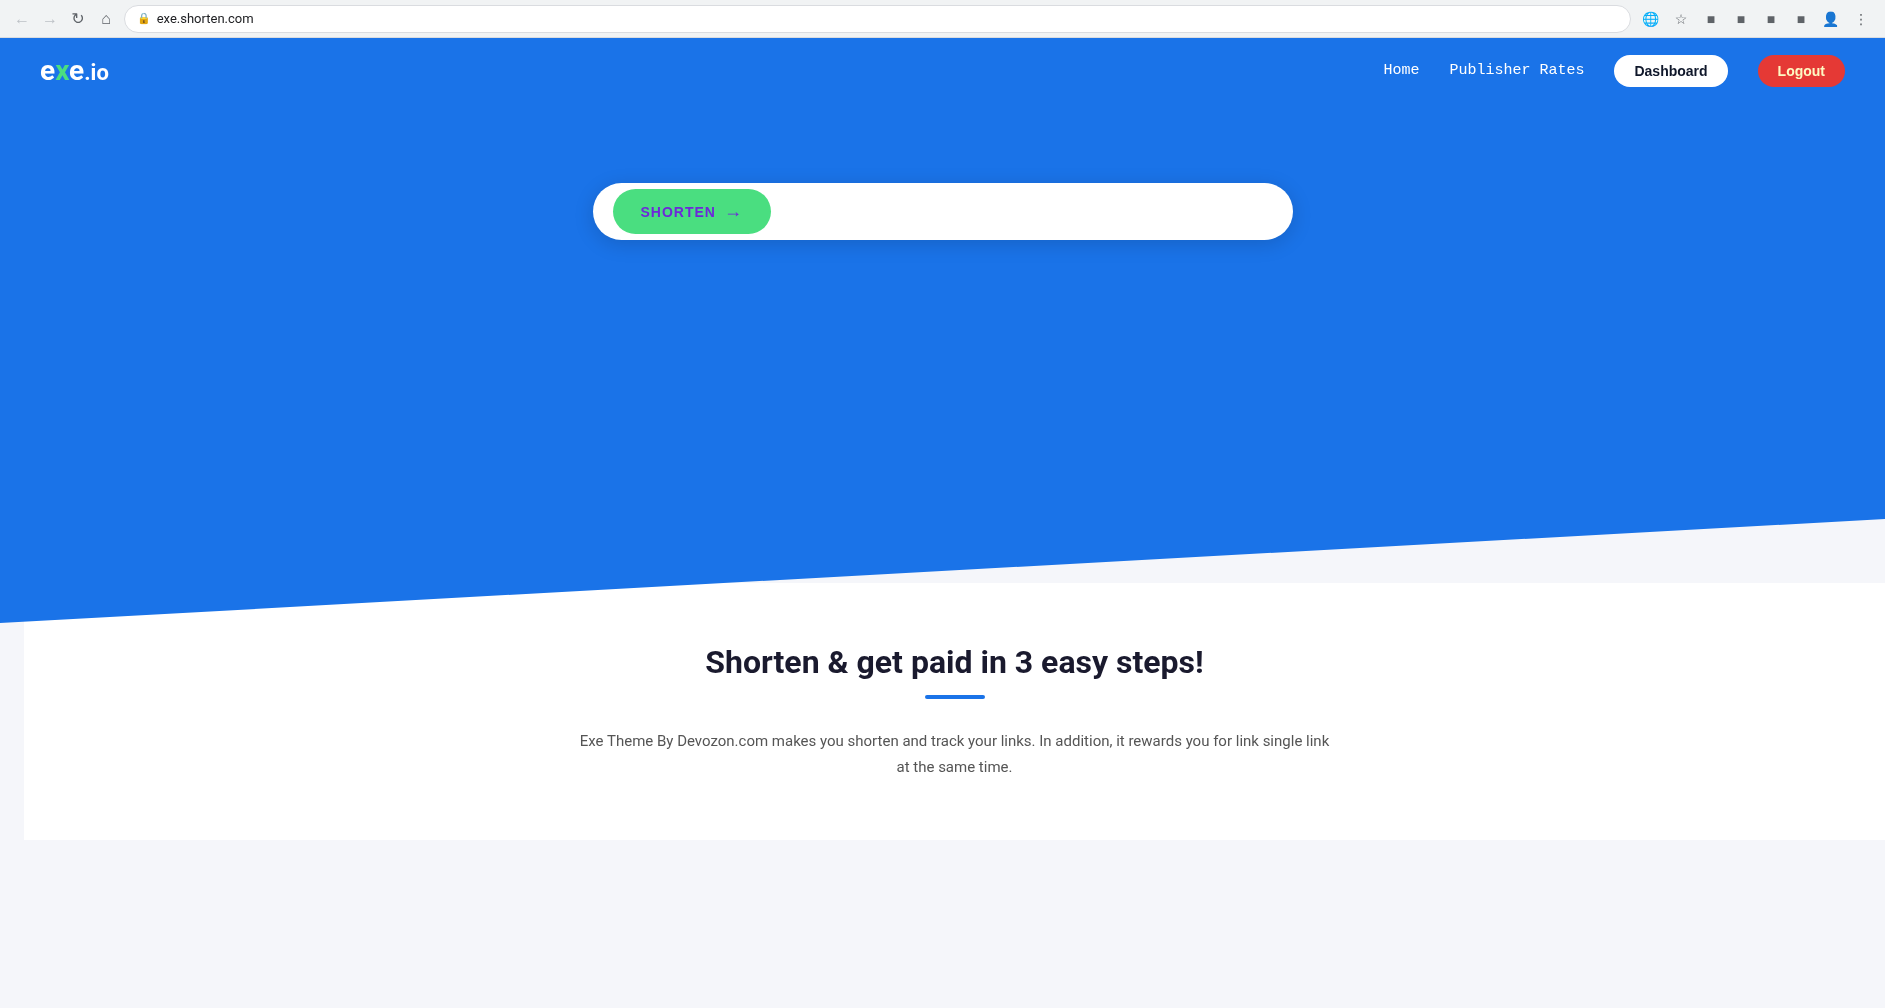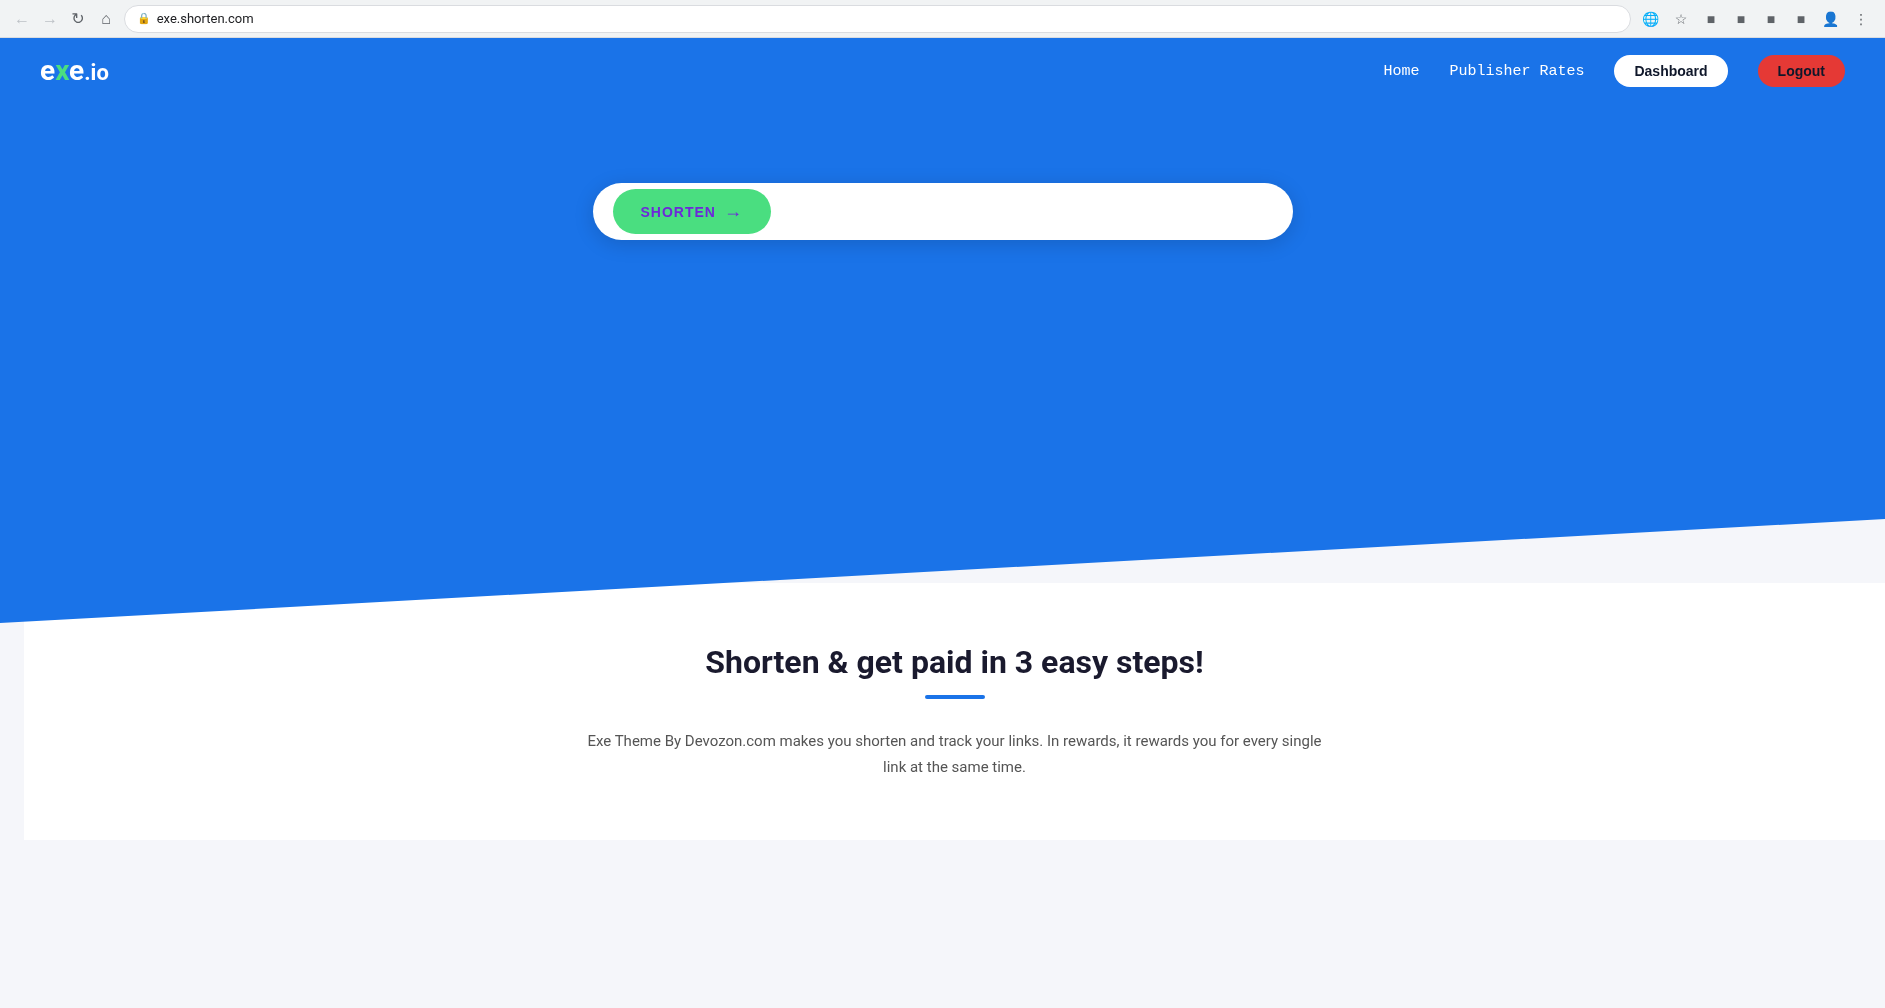--- a/index.html
+++ b/index.html
@@ -77,21 +77,21 @@
       font-size: 14px;
       cursor: pointer;
     }
 
     
     .navbar {
       background: #1a73e8;
       padding: 16px 40px;
       height: 65px;
       display: flex;
-      align-items: flex-end;
+      align-items: center;
       justify-content: space-between;
     }
 
     .logo {
       display: flex;
       align-items: center;
       text-decoration: none;
     }
 
     .logo-text {
@@ -124,21 +124,21 @@
       border: none;
       border-radius: 25px;
       padding: 8px 20px;
       font-size: 14px;
       font-weight: 700;
       cursor: pointer;
     }
 
     .nav-btn-logout {
       background: #e53935;
-      color: #0f172a;
+      color: #fef9c3;
       border: none;
       border-radius: 25px;
       padding: 8px 20px;
       font-size: 14px;
       font-weight: 600;
       cursor: pointer;
     }
 
     
     .hero {
@@ -284,14 +284,14 @@
     <button class="shorten-btn" type="submit">
       <span>SHORTEN</span>
       <span class="arrow">→</span>
     </button>
   </form>
 </section>
 
 <section class="steps-section">
   <h2 class="steps-title">Shorten &amp; get paid in 3 easy steps!</h2>
   <div class="steps-underline"></div>
-  <p class="steps-desc">Exe Theme By Devozon.com makes you shorten and track your links. In rewards, it rewards you for every single link at the same time.</p>
+  <p class="steps-desc">Exe Theme By Devozon.com makes you shorten and track your links. In addition, it rewards you for link single link at the same time.</p>
 </section>
 
 </body></html>

